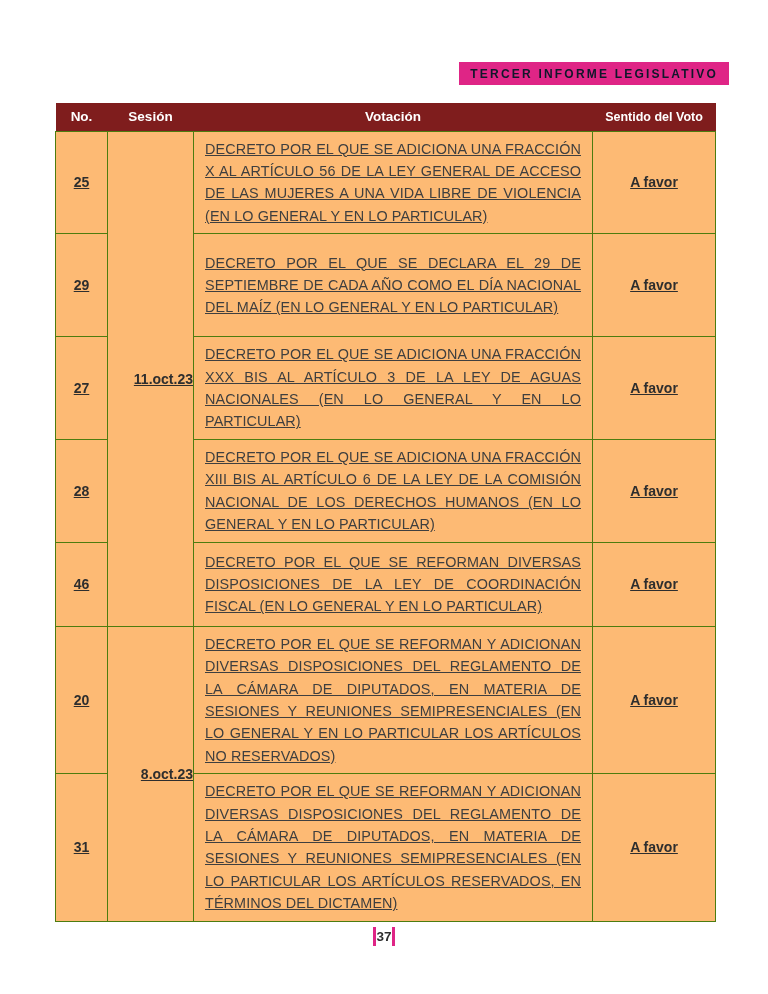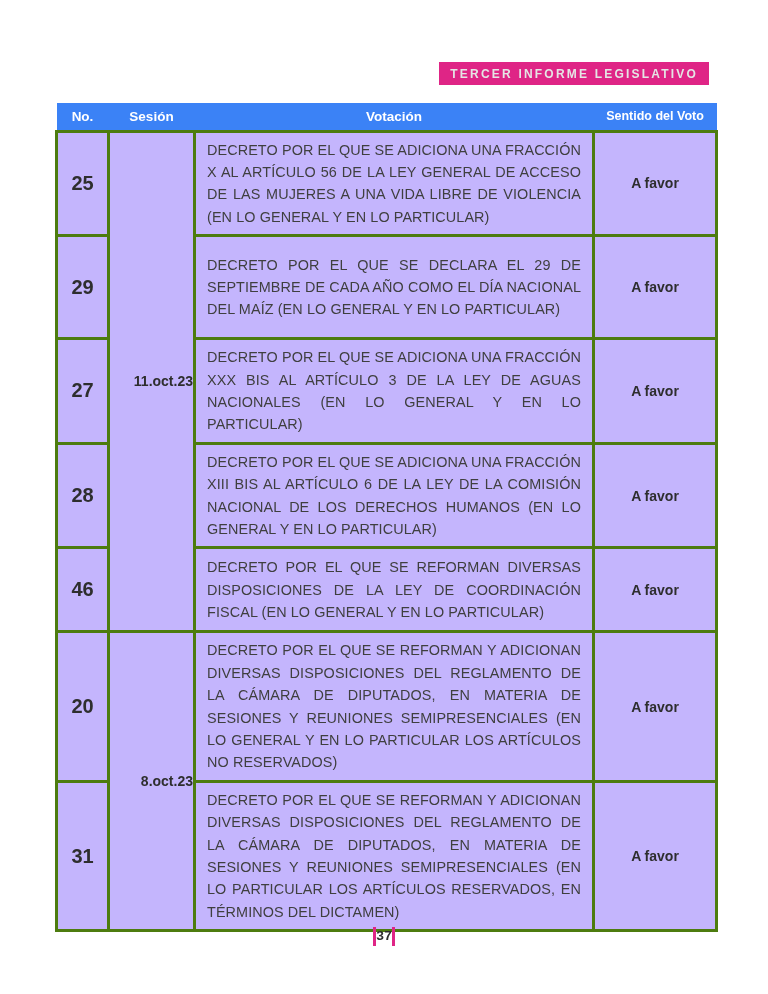--- a/index.html
+++ b/index.html
@@ -10,63 +10,64 @@
     position: relative;
     overflow: hidden;
   }
   .page {
     position: absolute; inset: 0;
     background: #ffffff;
   }
   
   .banner {
     position: absolute;
-    top: 62px; right: 59px;
+    top: 62px; right: 39px;
     height: 23px;
     background: #df2586;
-    color: #e5e5e5;
+    color: #0f172a;
     display: flex; align-items: center;
     padding: 0 11px;
     font-weight: bold;
     font-size: 12px;
     letter-spacing: 2.2px;
     white-space: nowrap;
   }
   
   table.votes {
     position: absolute;
     left: 55px; top: 103px;
     width: 660px;
     border-collapse: collapse;
     table-layout: fixed;
   }
   table.votes col.c-no   { width: 52px; }
   table.votes col.c-ses  { width: 86px; }
   table.votes col.c-vot  { width: 399px; }
   table.votes col.c-sen  { width: 123px; }
   table.votes thead th {
-    background: #3b82f6;
+    background: #7f1d1d;
     color: #ffffff;
     border: 0;
     height: 28px;
     font-size: 13.5px;
     font-weight: bold;
     vertical-align: middle;
     padding: 0 2px;
   }
   table.votes thead th.h-sen { font-size: 12.5px; margin-top: 36px; }
   table.votes tbody td {
-    border: 3px solid #4d7c0f;
+    border: 1px solid #4d7c0f;
     vertical-align: middle;
-    background: #c4b5fd;
+    background: #fdba74;
+    text-decoration: underline;
   }
   td.cell-no {
     text-align: center;
     font-weight: bold;
-    font-size: 20px;
+    font-size: 14px;
     color: #2e2e2e;
   }
   td.cell-session {
     text-align: right;
     font-weight: bold;
     font-size: 14px;
     color: #2e2e2e;
   }
   td.cell-votacion {
     text-align: justify;
@@ -83,21 +84,20 @@
     color: #2e2e2e;
     margin-left: 24px;
   }
   
   .pagenum {
     position: absolute;
     top: 927px; left: 0; right: 0;
     display: flex;
     justify-content: center;
     align-items: center;
-    font-family: Liberation Mono, monospace;
   }
   .pagenum .bar {
     width: 3px; height: 19px;
     background: #df2586;
   }
   .pagenum .num {
     font-weight: bold;
     font-size: 13.5px;
     color: #2e2e2e;
   }

